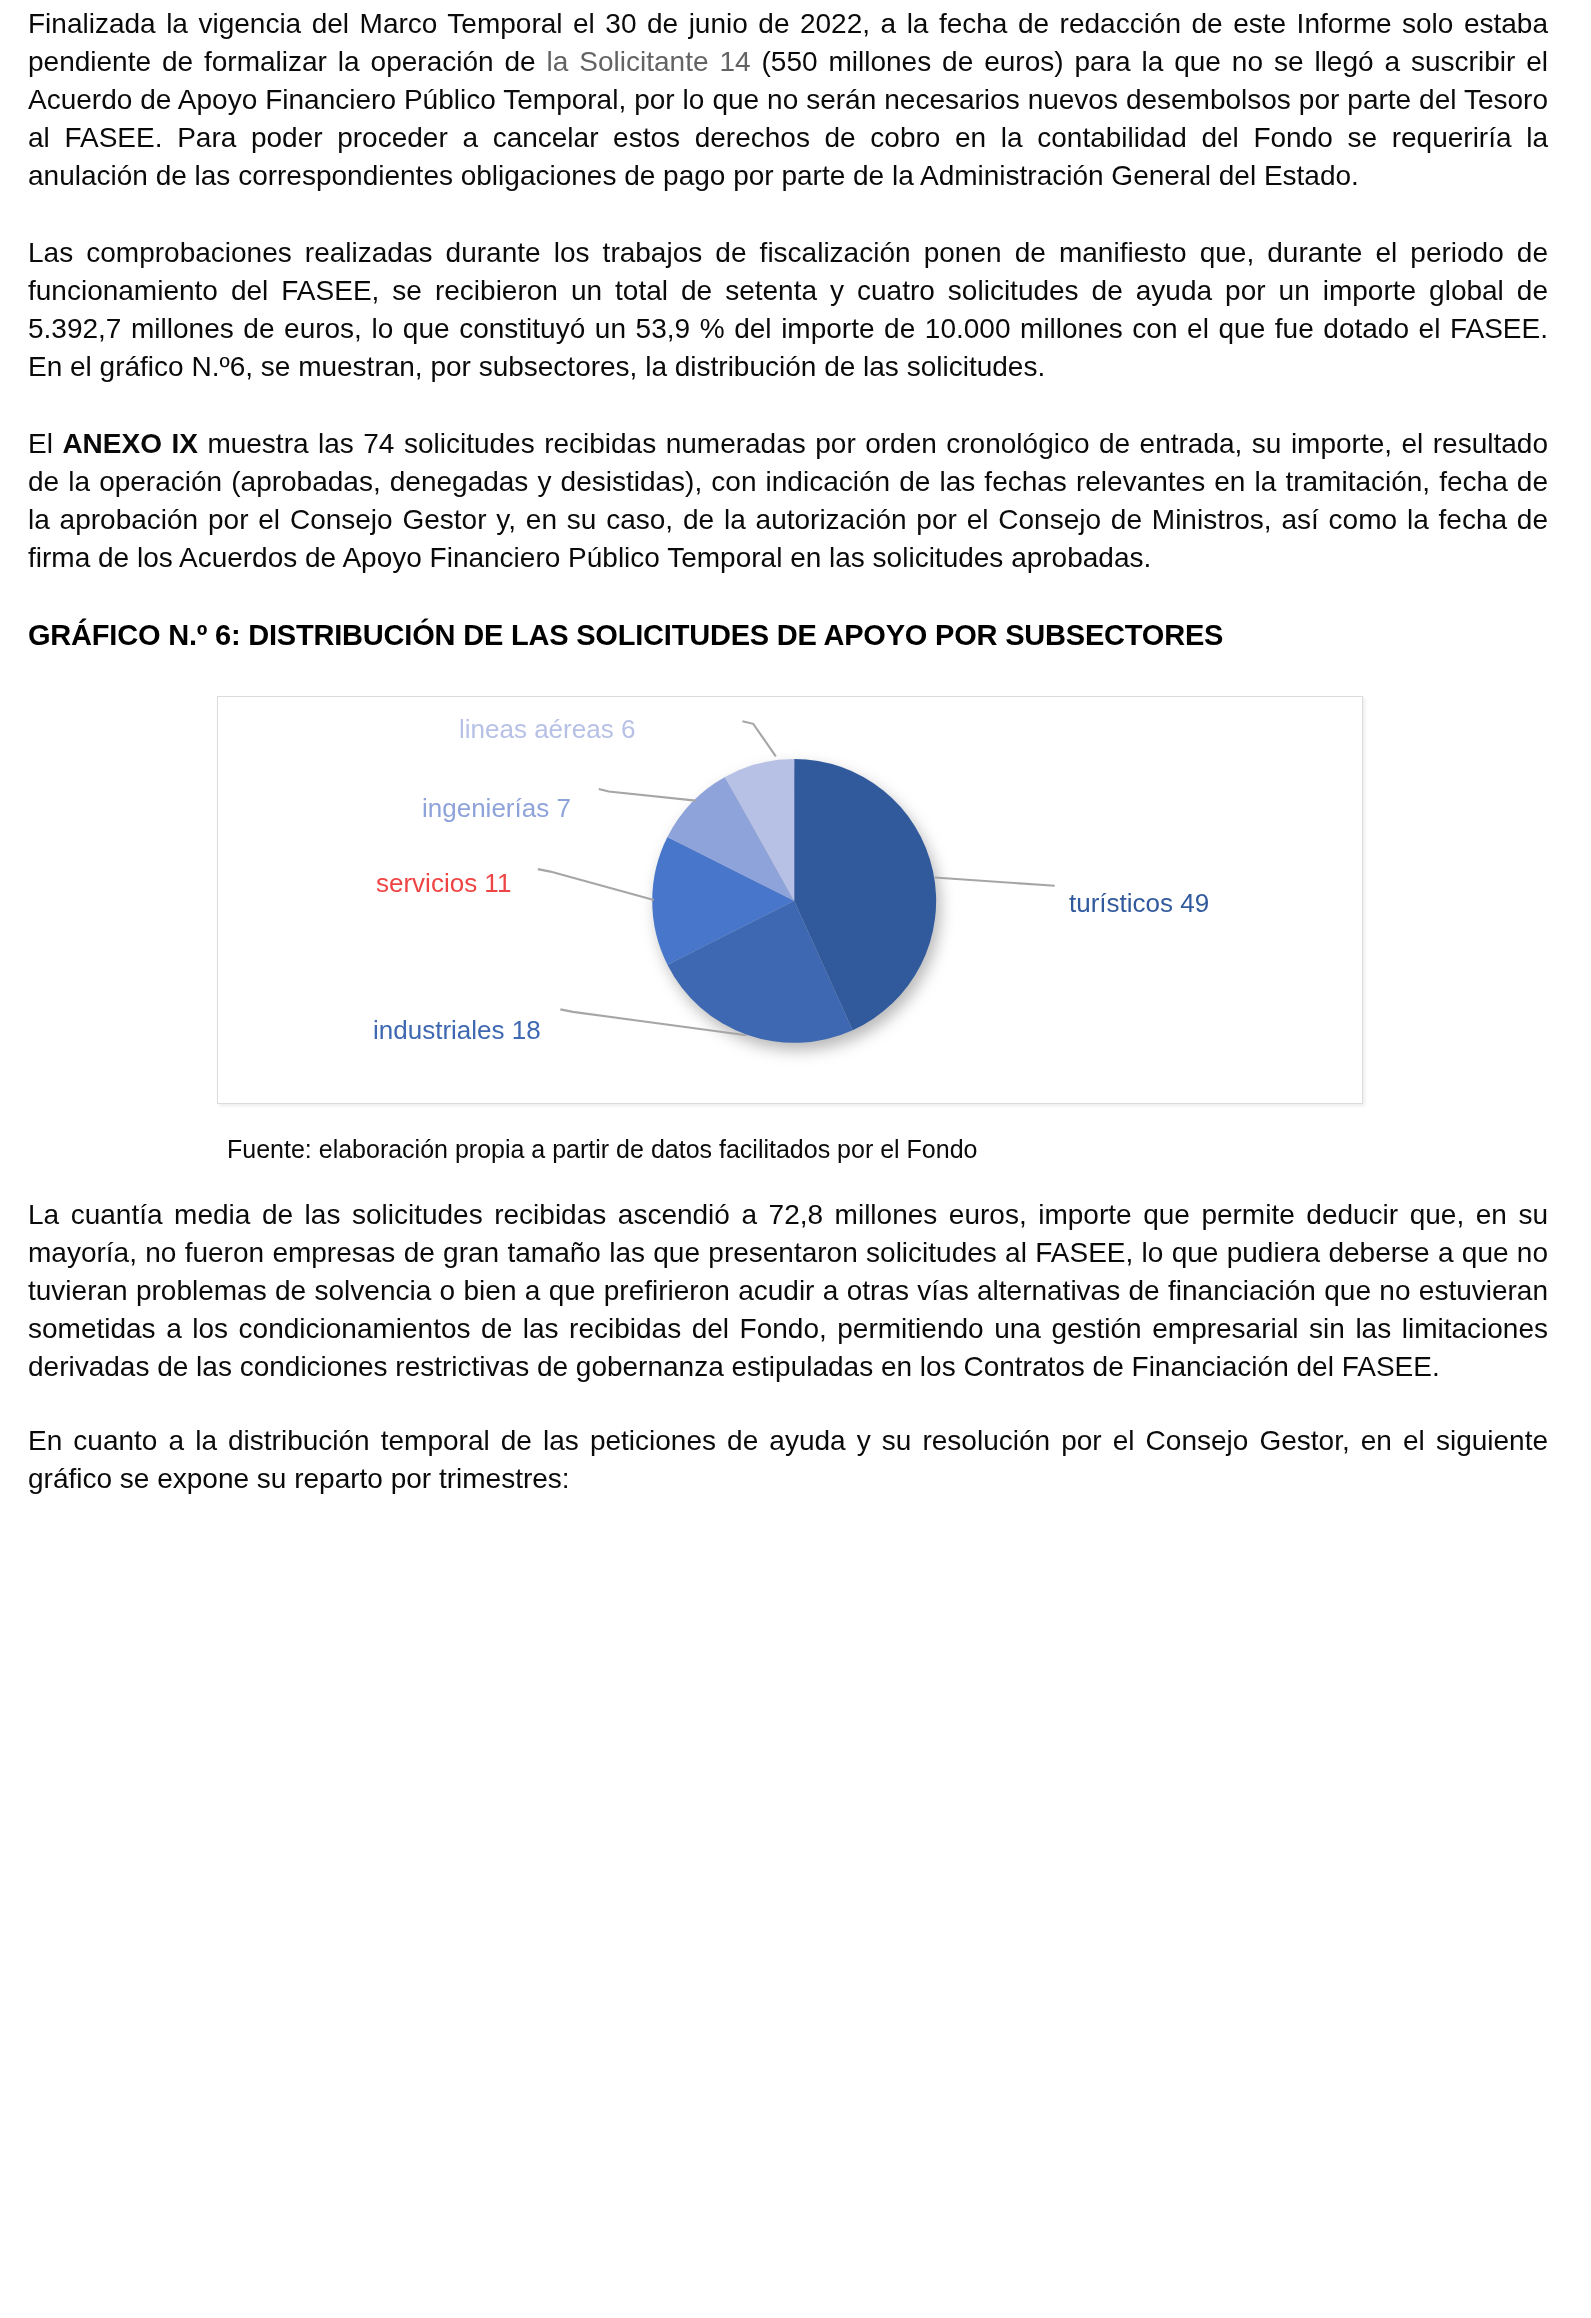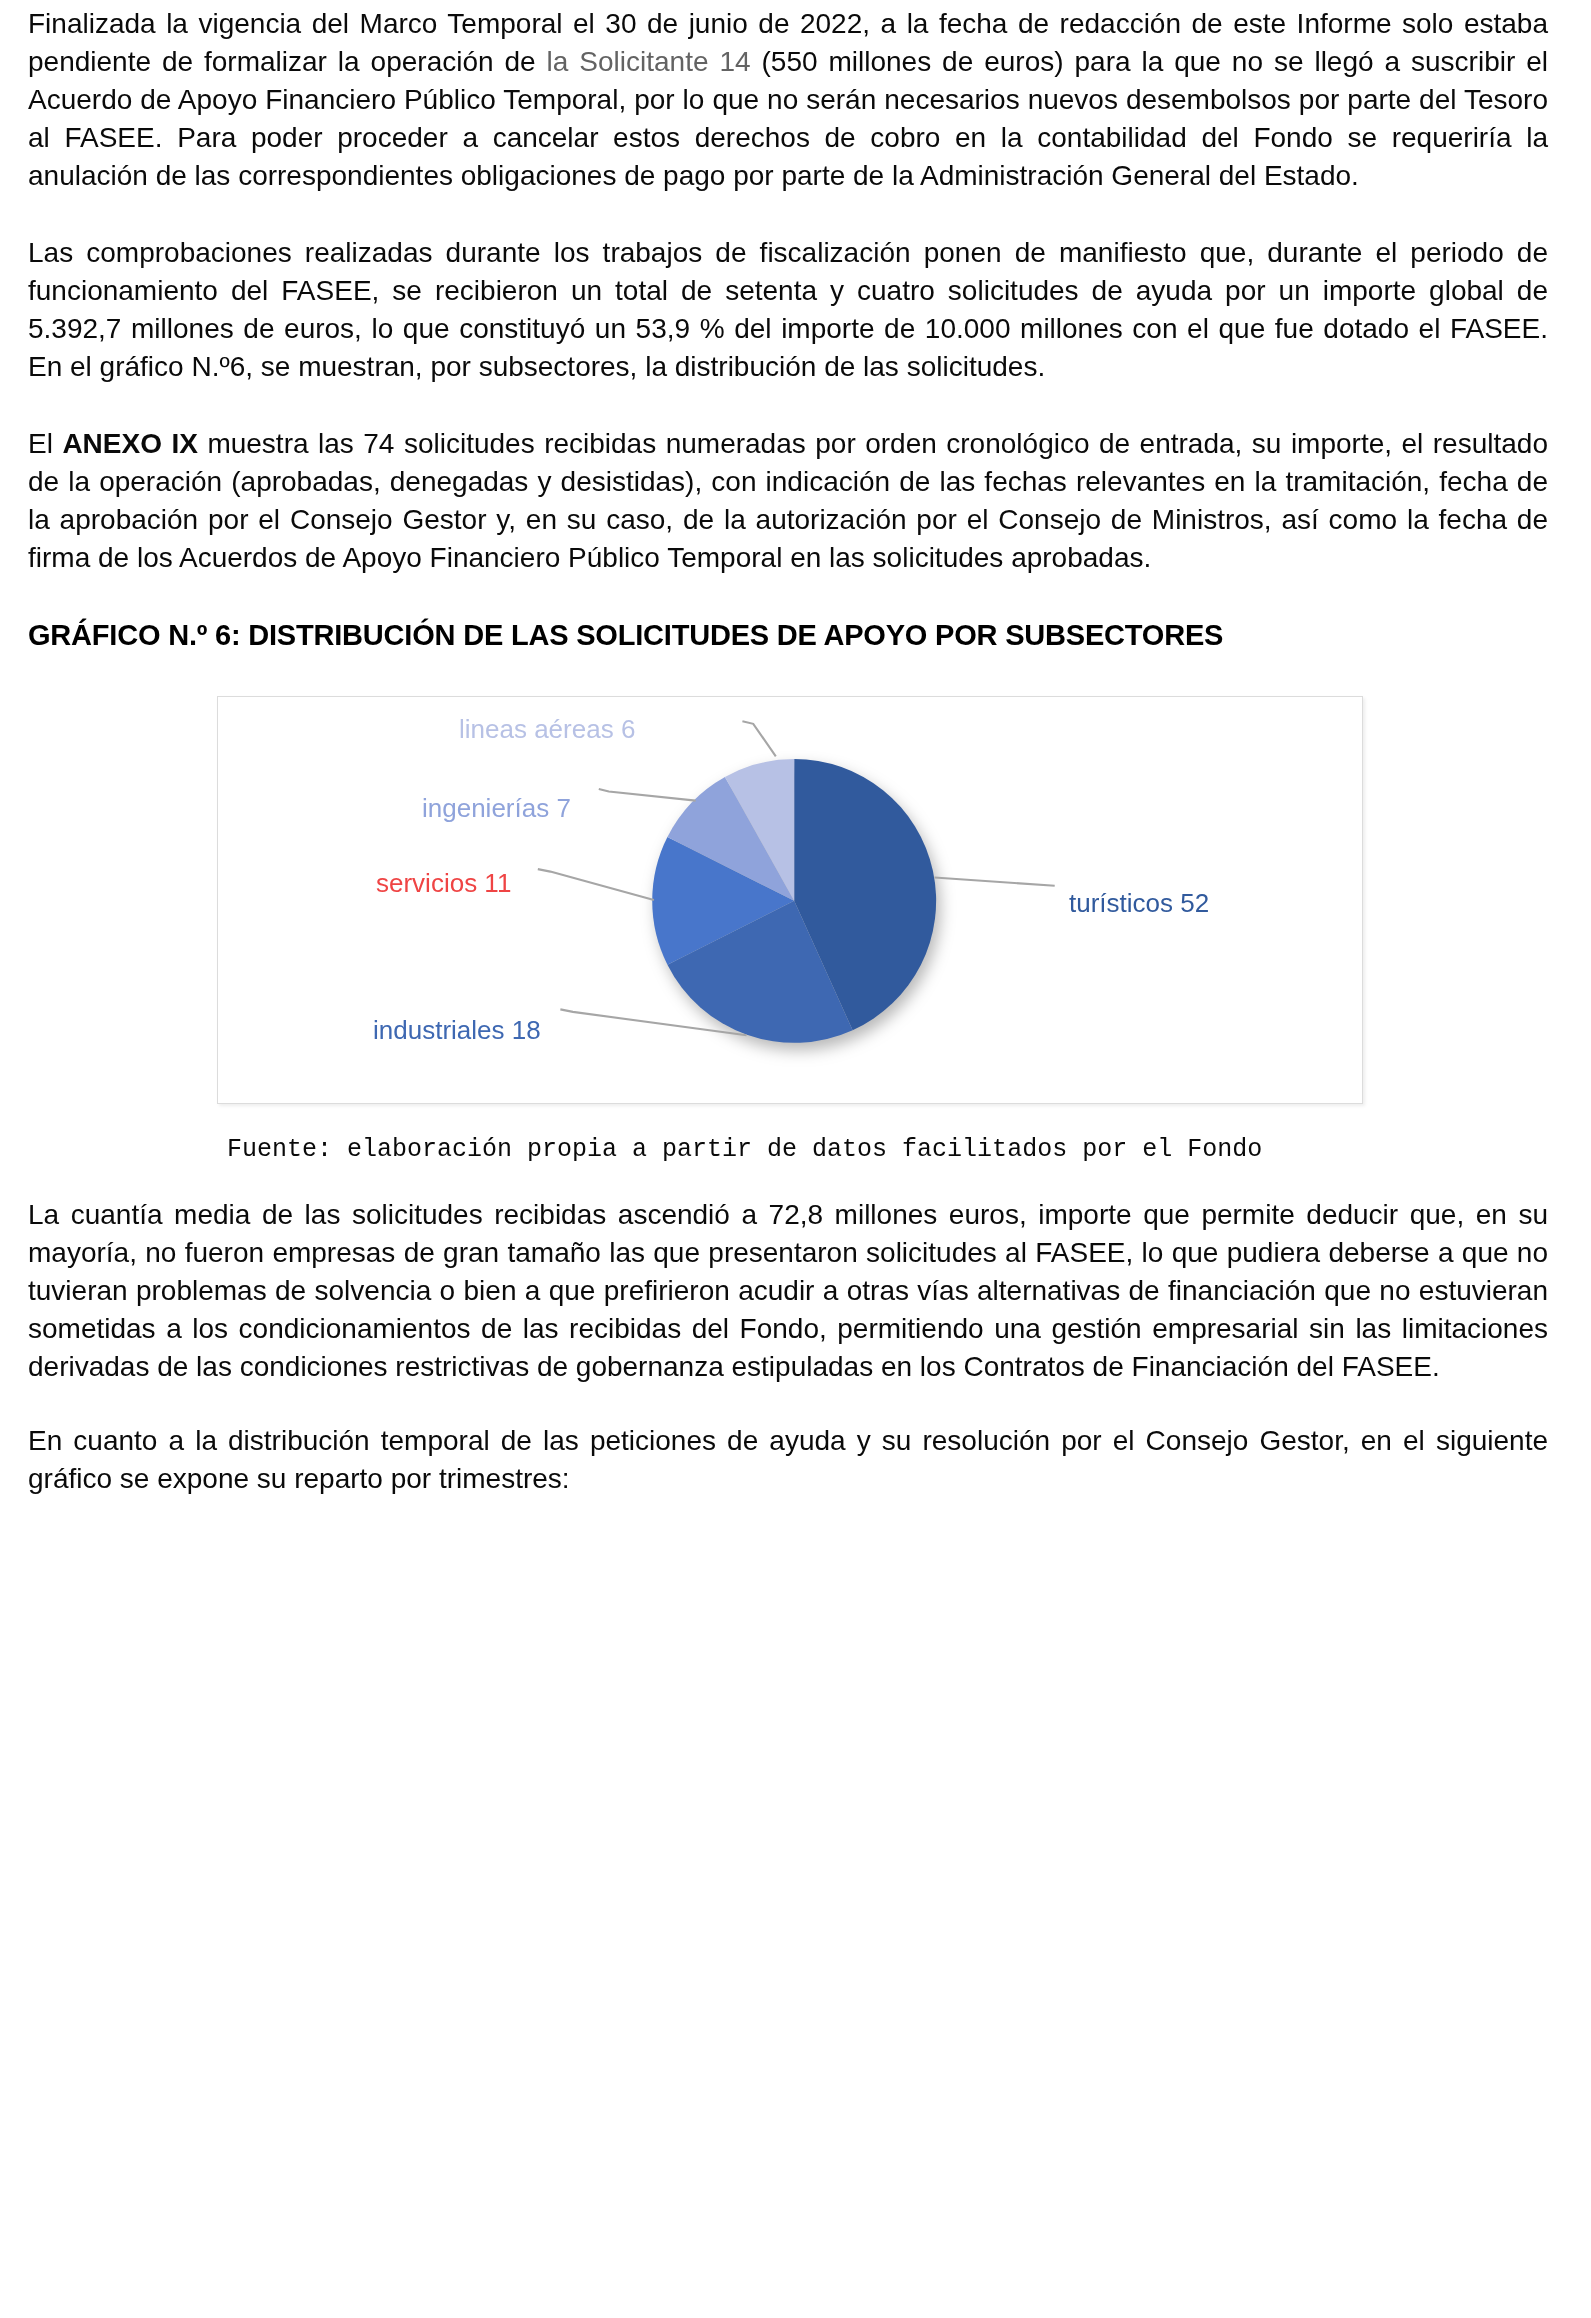--- a/index.html
+++ b/index.html
@@ -65,21 +65,20 @@
   .lbl-turisticos   { left: 851px; top: 192px; }
   .lbl-industriales { left: 139px;  top: 319px; }
   .lbl-servicios    { left: 158px;  top: 172px; }
   .lbl-ingenierias  { left: 204px;  top: 97px; }
   .lbl-lineas       { left: 241px;  top: 17.5px;  }
   .caption {
     margin: 29px 0 0 199px;
     font-size: 25px;
     line-height: 33px;
     color: #0a0a0a;
-    font-family: Liberation Mono, monospace;
   }
   p.p4 { margin: 30px 0 0 0; }
   p.p5 { margin: 36px 0 0 0; }
 </style>
 </head>
 <body>
 
 <div class="page">
 
   <p class="body-par"><span>Finalizada la vigencia del Marco Temporal el 30 de junio de 2022, a la fecha de redacción de este Informe solo estaba pendiente de formalizar la operación de </span><span class="gray-ref">la Solicitante 14</span><span> (550 millones de euros) para la que no se llegó a suscribir el Acuerdo de Apoyo Financiero Público Temporal, por lo que no serán necesarios nuevos desembolsos por parte del Tesoro al FASEE. Para poder proceder a cancelar estos derechos de cobro en la contabilidad del Fondo se requeriría la anulación de las correspondientes obligaciones de pago por parte de la Administración General del Estado.</span></p>
@@ -98,21 +97,21 @@
           <path d="M 690 244 L 538.20 320.53 A 170 170 0 0 1 538.20 167.47 Z" fill="#4876cb"></path>
           <path d="M 690 244 L 538.20 167.47 A 170 170 0 0 1 607.09 95.59 Z" fill="#8fa3db"></path>
           <path d="M 690 244 L 607.09 95.59 A 170 170 0 0 1 690.00 74.00 Z" fill="#b7c1e5"></path>
         </g>
       <polyline class="leader" points="858,216 1002,226" fill="none" stroke-width="2.5" stroke="#a6a6a6"></polyline>
       <polyline class="leader" points="410,374 425,377 633,405" fill="none" stroke-width="2.5" stroke="#a6a6a6"></polyline>
       <polyline class="leader" points="383,206 398,209 522,243" fill="none" stroke-width="2.5" stroke="#a6a6a6"></polyline>
       <polyline class="leader" points="456,110 468,113 572,124" fill="none" stroke-width="2.5" stroke="#a6a6a6"></polyline>
       <polyline class="leader" points="628,29 641,32 668,71" fill="none" stroke-width="2.5" stroke="#a6a6a6"></polyline>
     </svg>
-    <div class="pie-label lbl-turisticos" style="color: rgb(49, 90, 157);">turísticos 52</div>
+    <div class="pie-label lbl-turisticos" style="color: rgb(49, 90, 157);">turísticos 49</div>
     <div class="pie-label lbl-industriales" style="color: rgb(62, 104, 178); margin-left: 16px;">industriales 18</div>
     <div class="pie-label lbl-servicios" style="color: #ef4444;">servicios 11</div>
     <div class="pie-label lbl-ingenierias" style="color: rgb(143, 163, 219);">ingenierías 7</div>
     <div class="pie-label lbl-lineas" style="color: rgb(183, 193, 229);">lineas aéreas 6</div>
   </div>
 
   <div class="caption">Fuente: elaboración propia a partir de datos facilitados por el Fondo</div>
 
   <p class="body-par p4">La cuantía media de las solicitudes recibidas ascendió a 72,8 millones euros, importe que permite deducir que, en su mayoría, no fueron empresas de gran tamaño las que presentaron solicitudes al FASEE, lo que pudiera deberse a que no tuvieran problemas de solvencia o bien a que prefirieron acudir a otras vías alternativas de financiación que no estuvieran sometidas a los condicionamientos de las recibidas del Fondo, permitiendo una gestión empresarial sin las limitaciones derivadas de las condiciones restrictivas de gobernanza estipuladas en los Contratos de Financiación del FASEE.</p>
 

